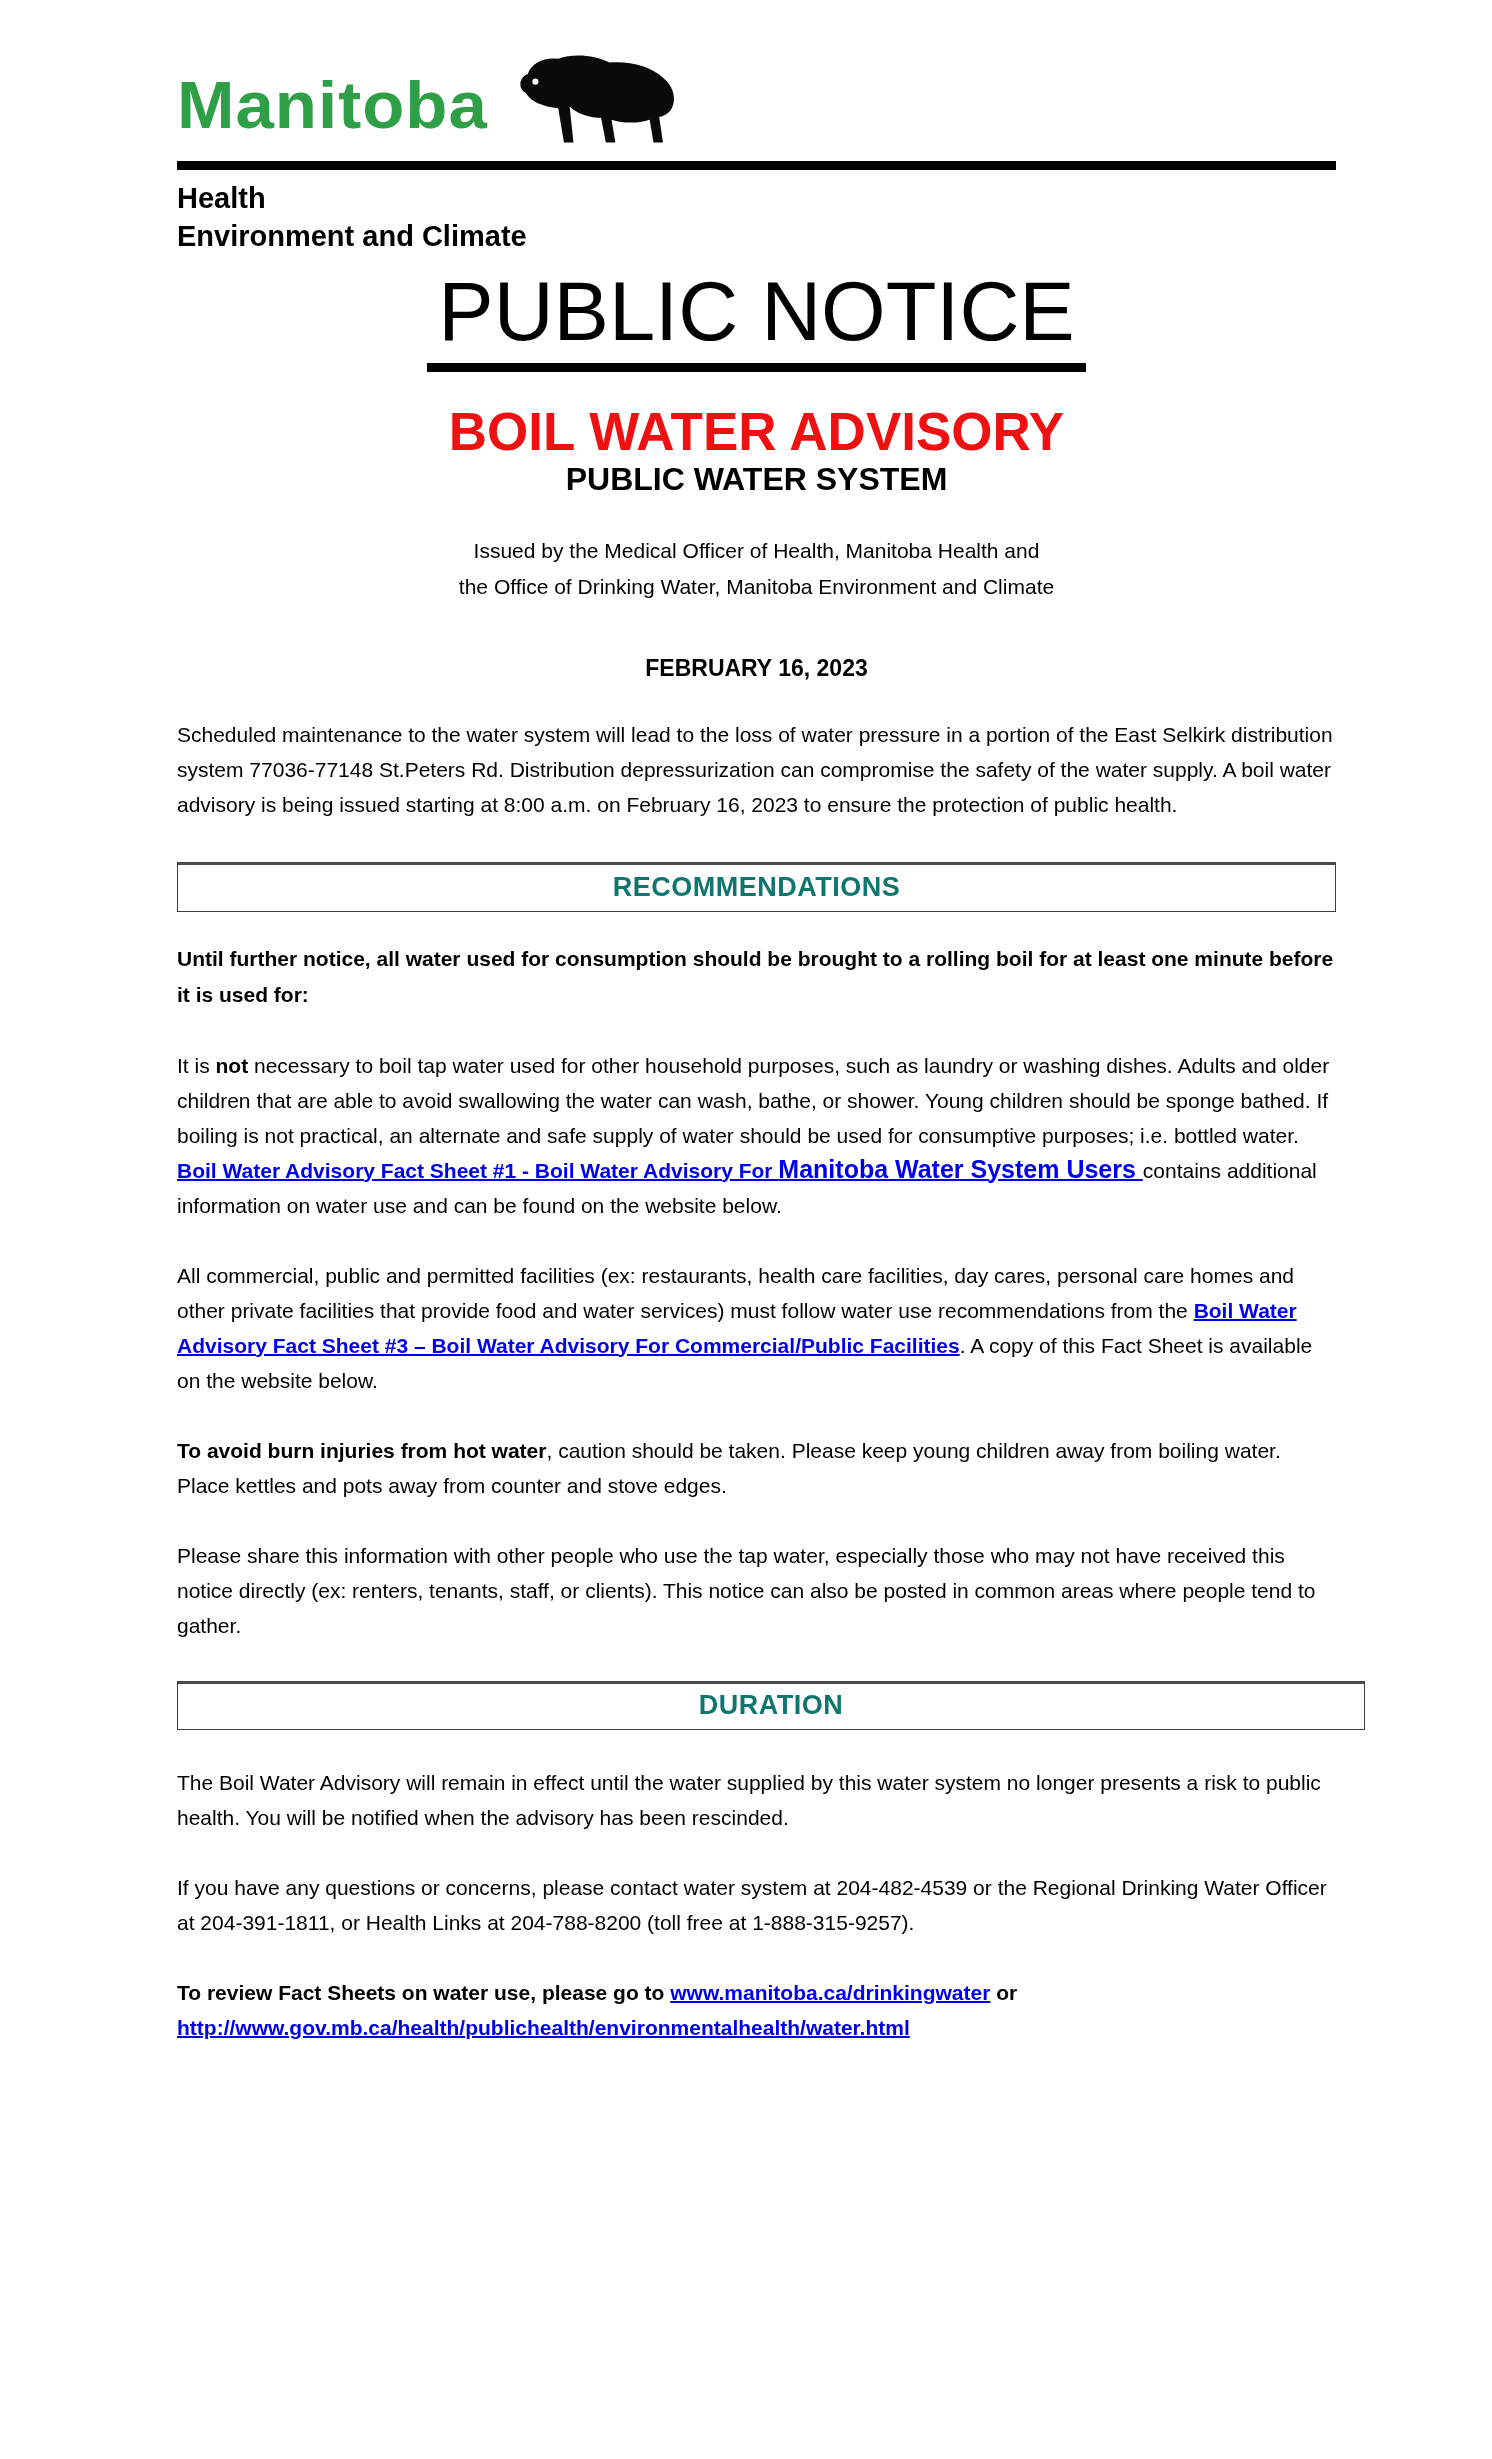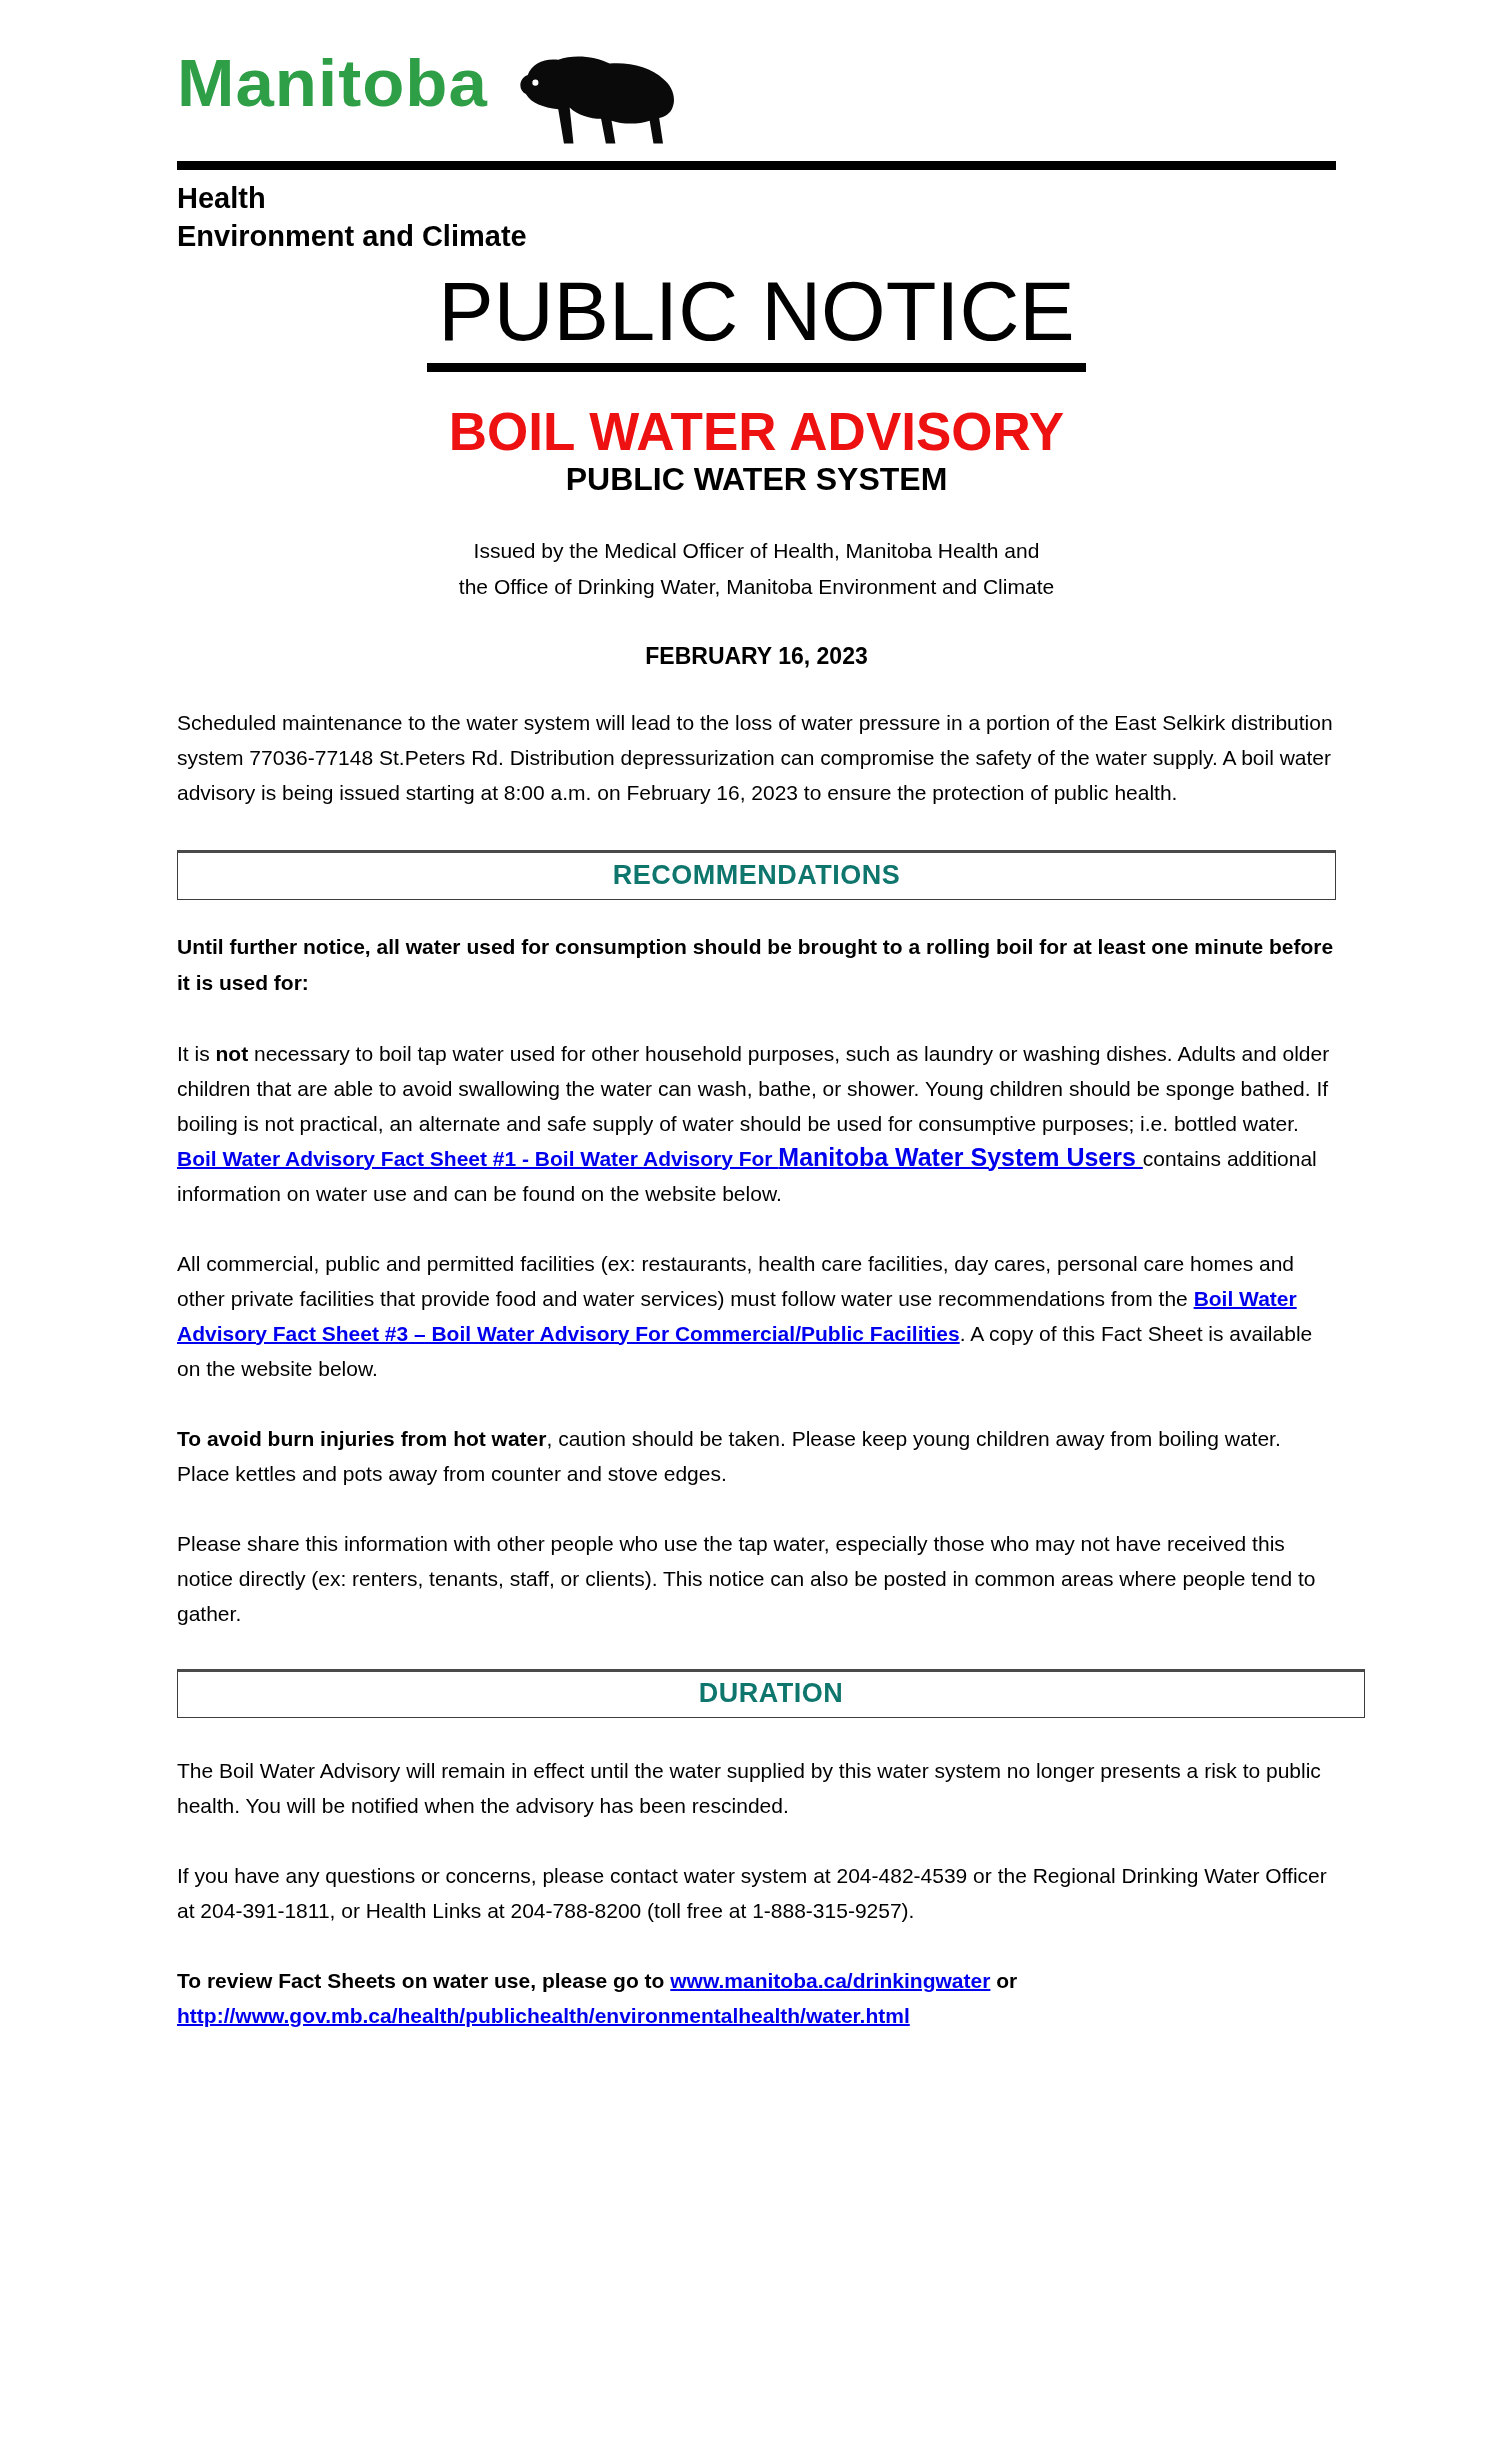--- a/index.html
+++ b/index.html
@@ -13,21 +13,21 @@
     -webkit-font-smoothing: antialiased;
   }
   .page {
     box-sizing: border-box;
     padding: 56px 157px 0 177px; 
   }
 
   
   .logo-row {
     display: flex;
-    align-items: flex-start;
+    align-items: center;
     height: 100px;
   }
   .wordmark {
     font-size: 69px;
     font-weight: bold;
     letter-spacing: 1px;
     line-height: 0.82;
     color: #2E9F46;
     transform: scaleY(0.96);
   }
@@ -69,21 +69,21 @@
   }
   .sub-title.first { margin-top: 7.7px; }
 
   .issued {
     margin-top: 35px;
     text-align: center;
     font-size: 21px;
     line-height: 36px;
   }
   .date-line {
-    margin-top: 38px;
+    margin-top: 50px;
     text-align: center;
     font-size: 23px;
     font-weight: bold;
   }
 
   
   p.body {
     font-size: 21px;
     line-height: 35px;
     margin: 35px 0 0 0;

